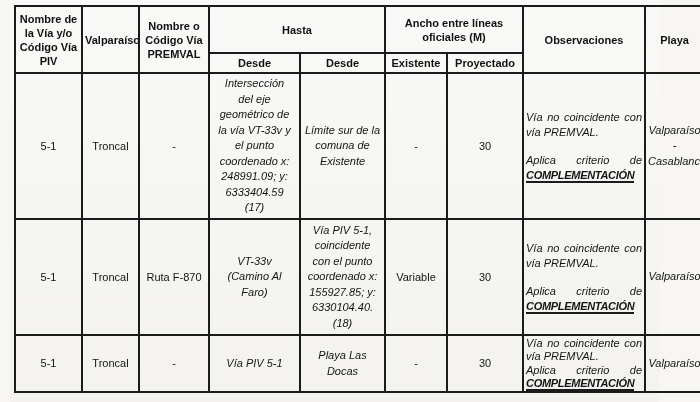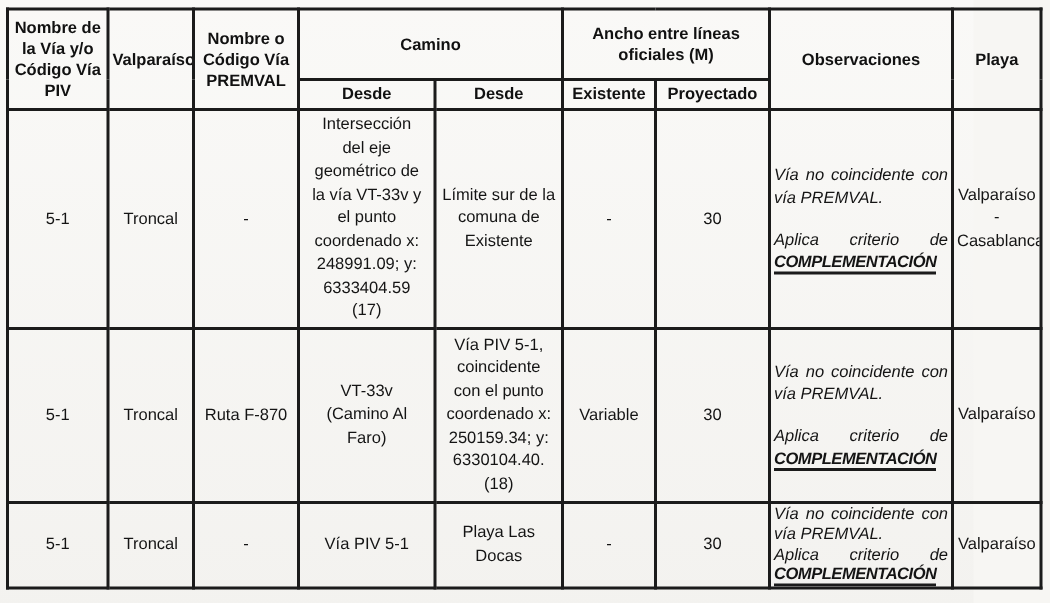--- a/index.html
+++ b/index.html
@@ -10,21 +10,21 @@
     width: 700px;
     height: 402px;
     background: #f7f6f3;
     font-family: "Liberation Sans", "DejaVu Sans", sans-serif;
     color: #141414;
     overflow: hidden;
     position: relative;
   }
   .page {
     position: absolute;
-    left: 0; top: 0;
+    left: 10px; top: 0;
     width: 649px; height: 402px;
     background:
       linear-gradient(180deg, rgba(255,255,255,0.35), rgba(0,0,0,0.015));
   }
   table.main {
     position: absolute;
     left: 4px;
     top: 5px;
     border-collapse: collapse;
     table-layout: fixed;
@@ -52,20 +52,21 @@
   tr.r2 { height: 116px; }
   tr.r3 { height: 57px; }
   td.c {
     font-size: 11px;
     line-height: 15px;
   }
   td.ml {
     white-space: pre-line;
     line-height: 15.5px;
     padding: 0 1px;
+    font-style: italic;
   }
   
   td.obs {
     text-align: justify;
     padding: 2px 6px;
     font-size: 11px;
     font-style: italic;
   }
   td.obs p {
     margin: 0;
@@ -95,21 +96,21 @@
       <col style="width:62px">
       <col style="width:76px">
       <col style="width:122px">
       <col style="width:59px">
     </colgroup>
     <tbody>
       <tr class="hr1">
         <th rowspan="2">Nombre de la Vía y/o Código Vía PIV</th>
         <th rowspan="2">Valparaíso</th>
         <th rowspan="2">Nombre o Código Vía PREMVAL</th>
-        <th colspan="2">Camino</th>
+        <th colspan="2">Hasta</th>
         <th colspan="2">Ancho entre líneas oficiales (M)</th>
         <th rowspan="2">Observaciones</th>
         <th rowspan="2">Playa</th>
       </tr>
       <tr class="hr2">
         <th>Desde</th>
         <th>Desde</th>
         <th>Existente</th>
         <th>Proyectado</th>
       </tr>
@@ -145,21 +146,21 @@
         <td class="c">5-1</td>
         <td class="c">Troncal</td>
         <td class="c">Ruta F-870</td>
         <td class="c ml">VT-33v
 (Camino Al
 Faro)</td>
         <td class="c ml">Vía PIV 5-1,
 coincidente
 con el punto
 coordenado x:
-250159.34; y:
+155927.85; y:
 6330104.40.
 (18)</td>
         <td class="c">Variable</td>
         <td class="c">30</td>
         <td class="obs">
           <p class="op1">Vía no coincidente con vía PREMVAL.</p>
           <p class="op2"><span>Aplica criterio de</span> <span class="emph">COMPLEMENTACIÓN</span></p>
         </td>
         <td class="c ml">Valparaíso</td>
       </tr>

